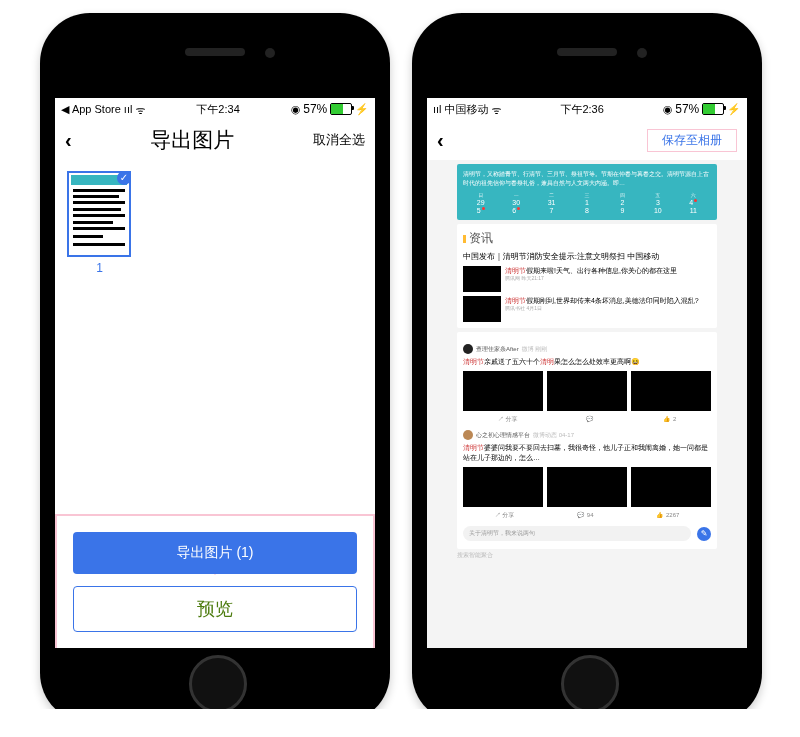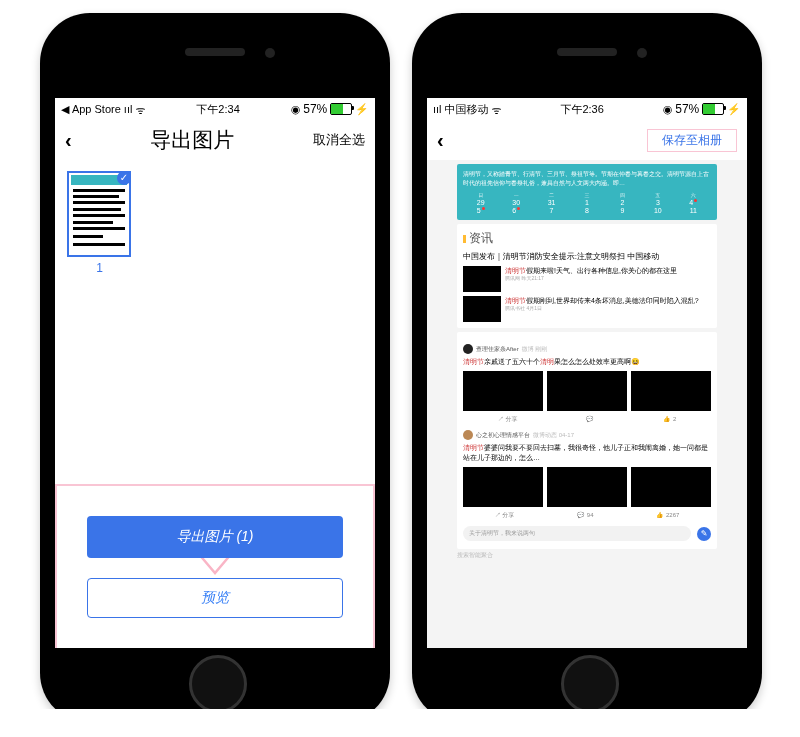--- a/index.html
+++ b/index.html
@@ -23,23 +23,23 @@
   .nav .act{font-size:13px;color:#000;}
   .center{text-align:center;}
   
   .thumbs{padding:10px 12px;display:flex;}
   .thumb{width:65px;}
   .thumb .box{width:60px;height:82px;border:2px solid #3a74e8;position:relative;background:#fff;}
   .thumb .box svg{position:absolute;inset:0;}
   .thumb .check{position:absolute;top:-2px;right:-2px;width:14px;height:14px;background:#3a74e8;border-radius:50%;color:#fff;font-size:10px;line-height:14px;text-align:center;}
   .thumb .num{text-align:center;color:#3a74e8;font-size:12px;margin-top:4px;}
   .arrow-down{position:absolute;left:50%;top:435px;margin-left:-19px;}
-  .btns{position:absolute;bottom:0;left:0;right:0;padding:30px;border:2px solid #f9c5d4;border-bottom:none;font-style:italic;}
+  .btns{position:absolute;bottom:0;left:0;right:0;padding:16px;border:2px solid #f9c5d4;border-bottom:none;}
   .btn-primary{background:#3a74e8;color:#fff;text-align:center;padding:12px 0;border-radius:4px;font-size:14px;}
-  .btn-secondary{border:1px solid #3a74e8;color:#3b82f6;text-align:center;padding:10px 0;border-radius:4px;font-size:14px;margin-top:20px;}
+  .btn-secondary{border:1px solid #3a74e8;color:#4d7c0f;text-align:center;padding:10px 0;border-radius:4px;font-size:18px;margin-top:12px;}
   
   .right .nav .title{font-size:13px;}
   .save-box{border:1px solid #f9c5d4;color:#3a74e8;font-size:12px;padding:2px 14px;}
   .arrow-up{position:absolute;right:18px;top:82px;}
   .page{position:absolute;top:62px;bottom:0;left:0;right:0;padding:0 30px;background:#f4f4f4;font-size:8px;overflow:hidden;}
   .page .banner{background:#37b6c0;color:#fff;padding:6px;border-radius:2px;margin-top:4px;}
   .banner .desc{font-size:6px;line-height:9px;}
   .cal{margin-top:4px;display:grid;grid-template-columns:repeat(7,1fr);gap:0;font-size:6px;text-align:center;color:#fff;}
   .cal div{padding:0;}
   .cal .hdr{opacity:.8;font-size:5px;}

